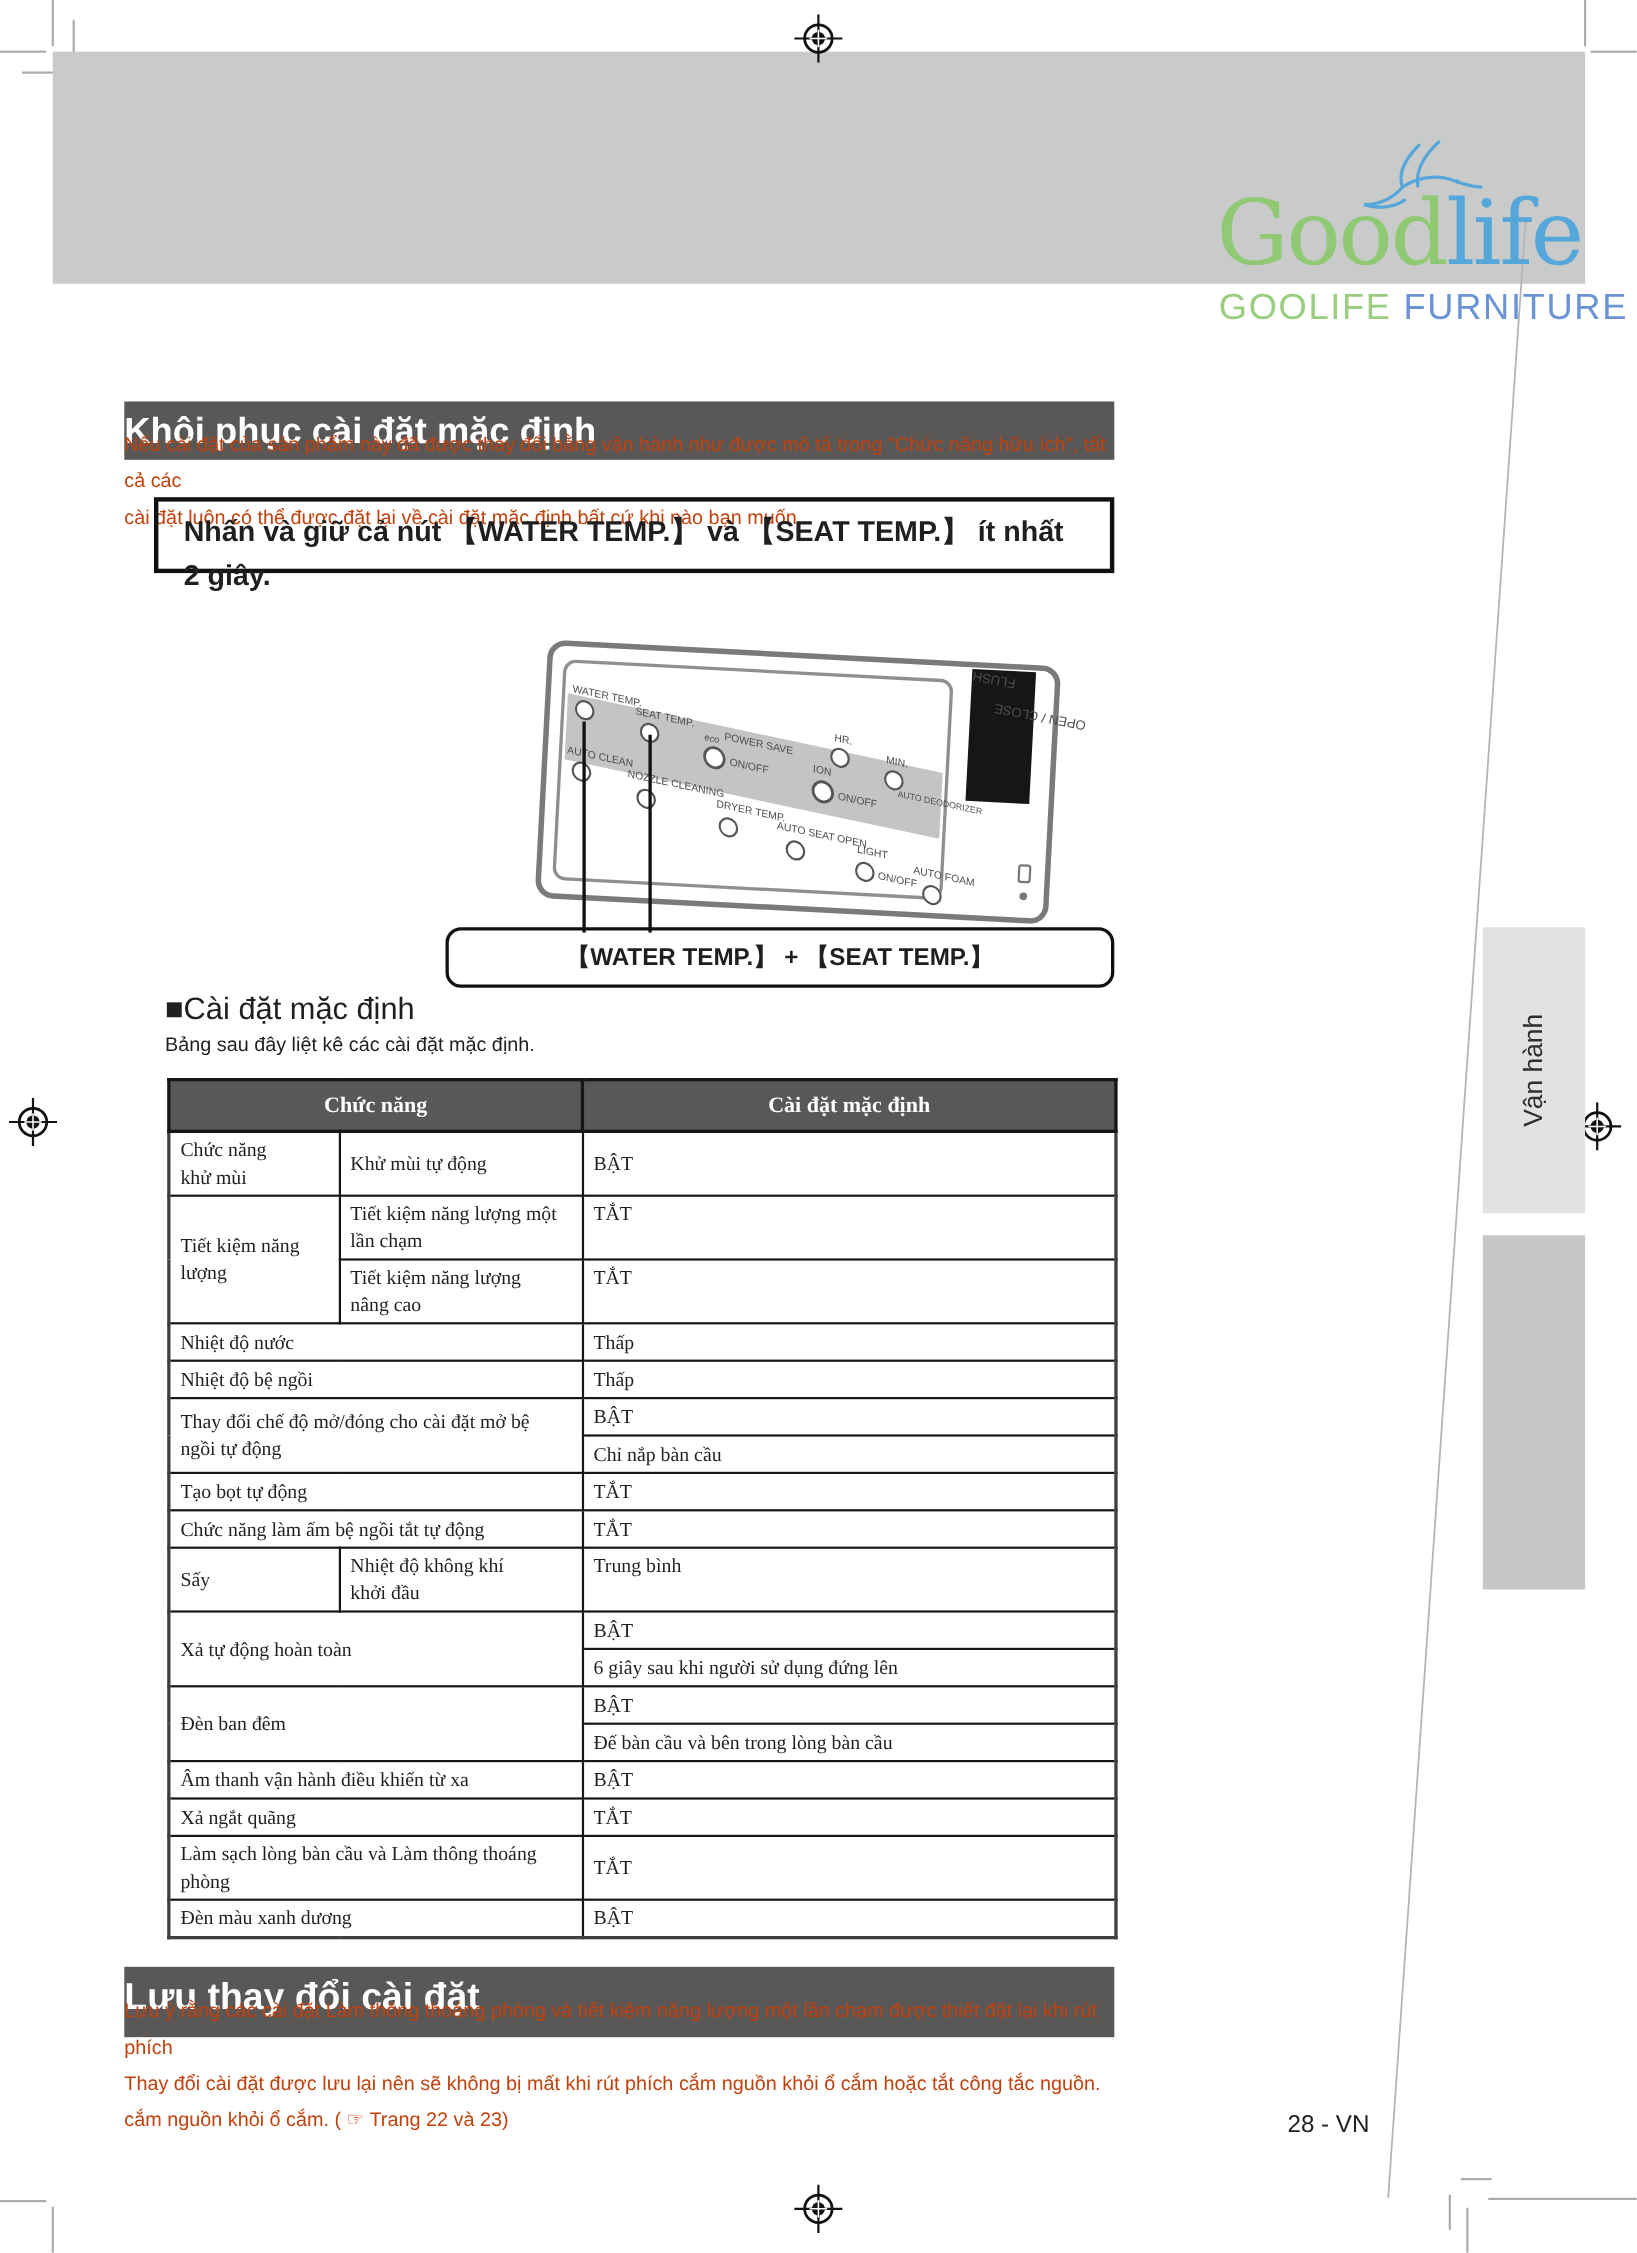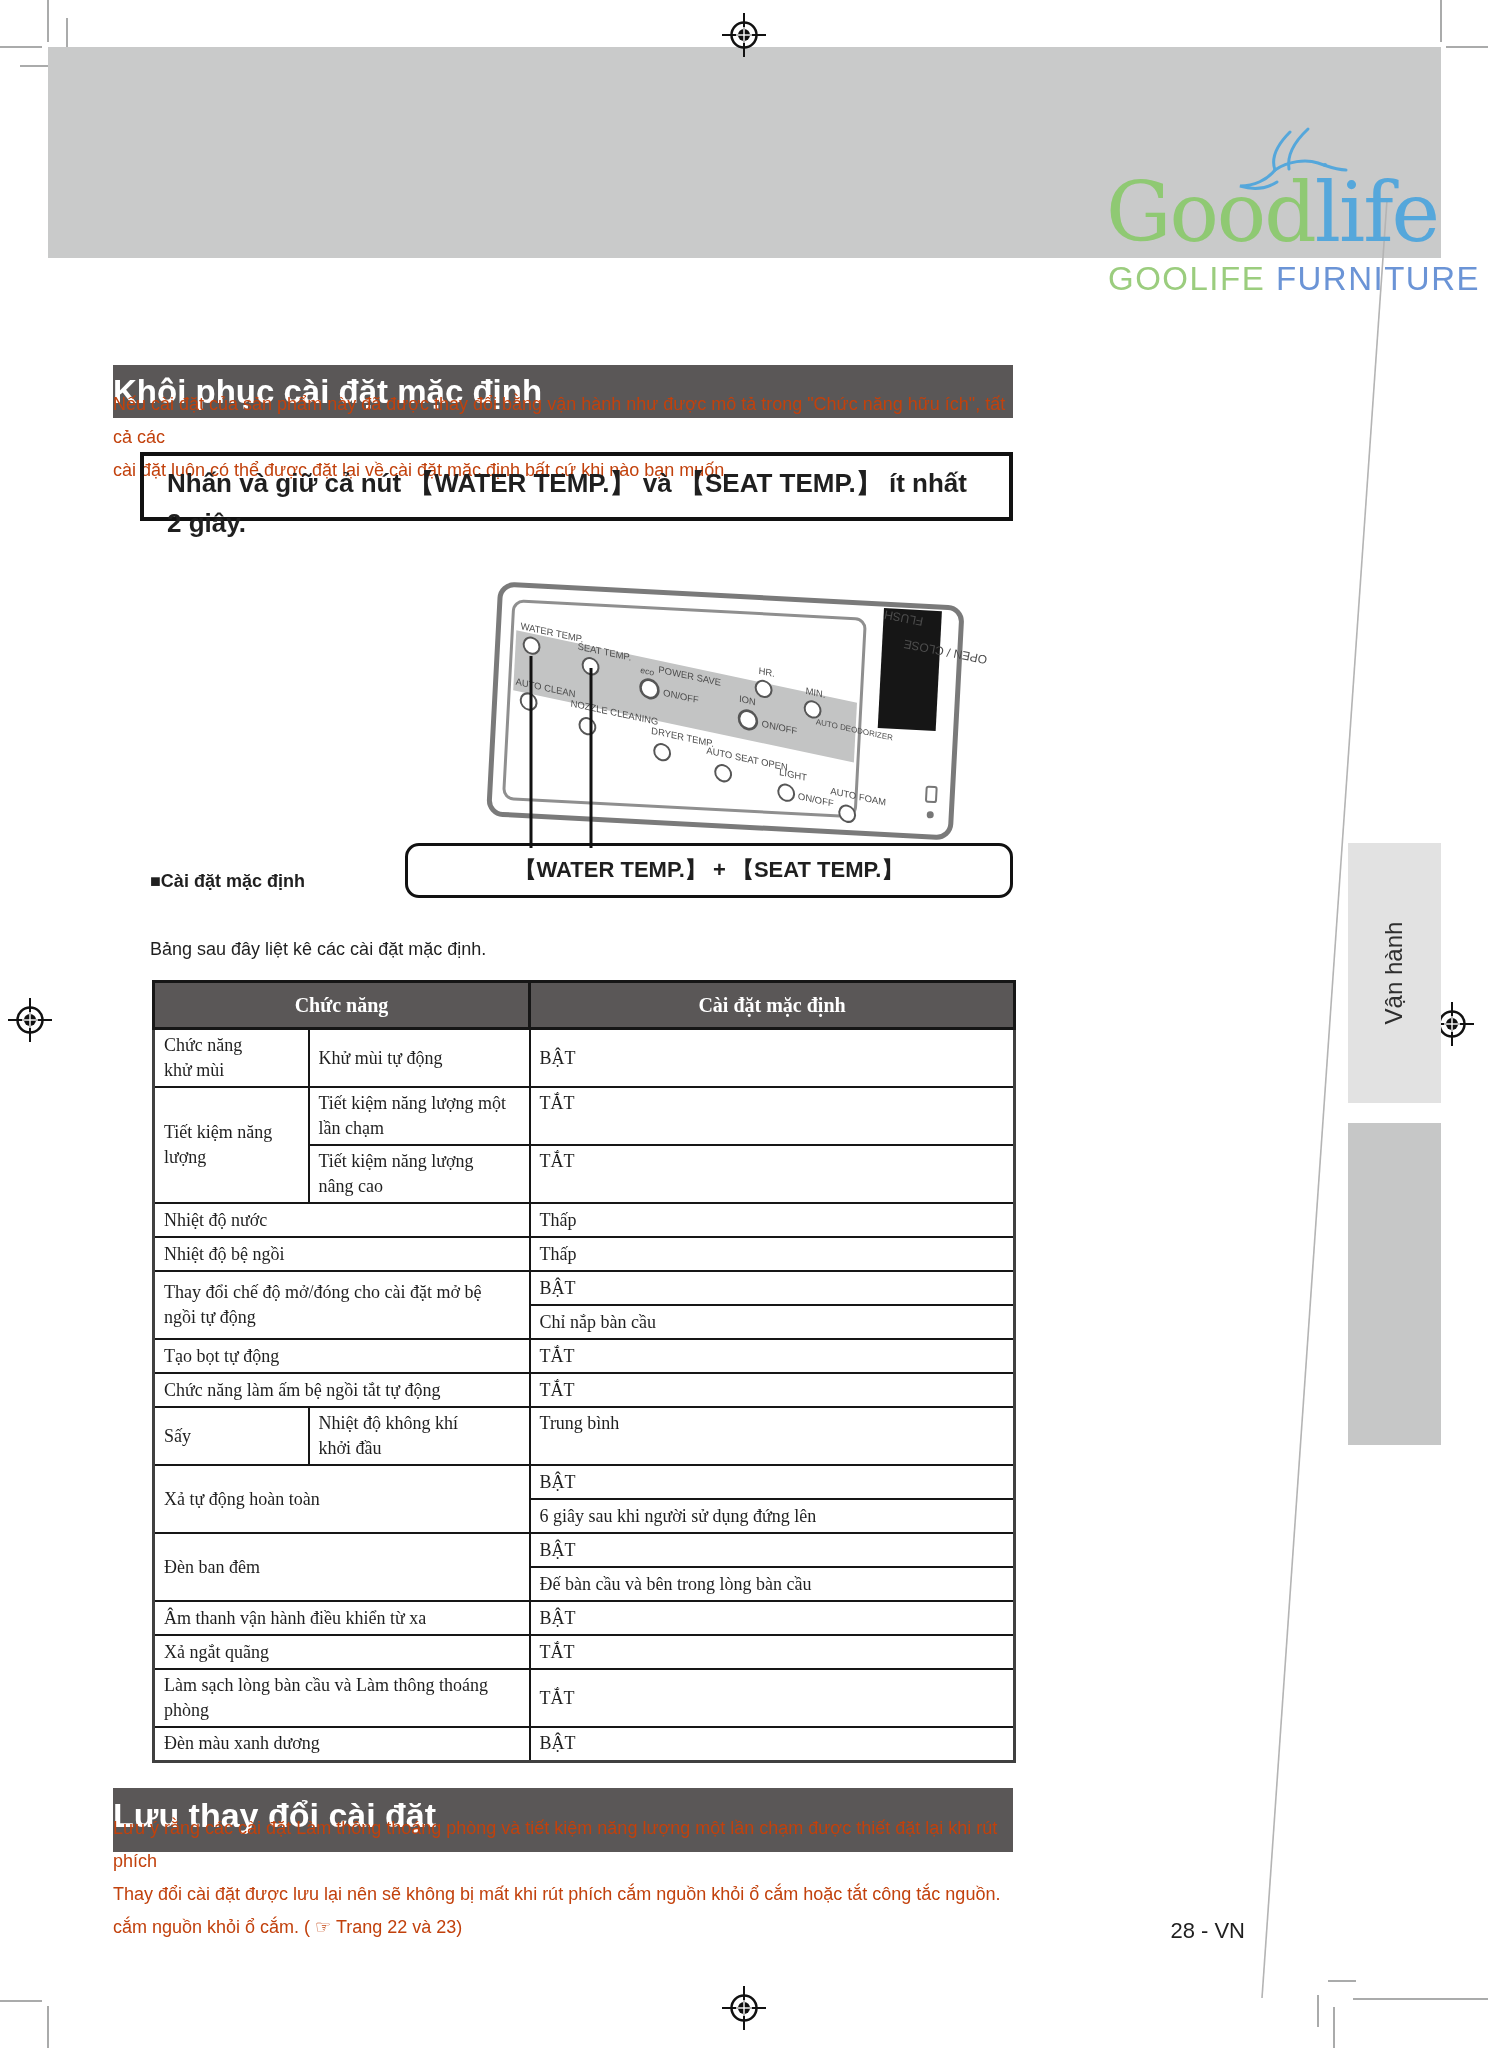--- a/index.html
+++ b/index.html
@@ -34,21 +34,21 @@
   .save-body { top:1812px; }
 
   .instruction-box { position:absolute; left:140px; top:452px; width:873px; height:69px;
         border:4px solid #111; box-sizing:border-box; padding:7px 0 0 23px;
         font-size:26px; font-weight:bold; line-height:40px; }
 
   .combo-box { position:absolute; left:405px; top:843px; width:608px; height:55px;
         border:3px solid #111; border-radius:14px; box-sizing:border-box;
         font-size:22px; font-weight:bold; text-align:center; line-height:48px; white-space:nowrap; }
 
-  .defaults-heading { position:absolute; left:150px; top:871px; font-size:18px; font-weight:bold; }
+  .defaults-heading { position:absolute; left:150px; top:901px; font-size:28px; font-weight:normal; }
   .defaults-caption { position:absolute; left:150px; top:939px; font-size:18px; }
 
   table.defaults { position:absolute; left:152px; top:980px; width:861px; border-collapse:collapse;
         table-layout:fixed; font-size:18px; }
   table.defaults col.c1 { width:155px; } table.defaults col.c2 { width:221px; } table.defaults col.c3 { width:485px; }
   table.defaults th { background:#5a5757; color:#fff; font-weight:bold; font-size:20px;
         height:42px; border:3px solid #161616; text-align:center; }
   table.defaults th.sep { border-left:2px solid #ffffff; }
   table.defaults td { border:2px solid #161616; padding:3px 9px; line-height:25px;
         vertical-align:middle; white-space:pre-line; }

